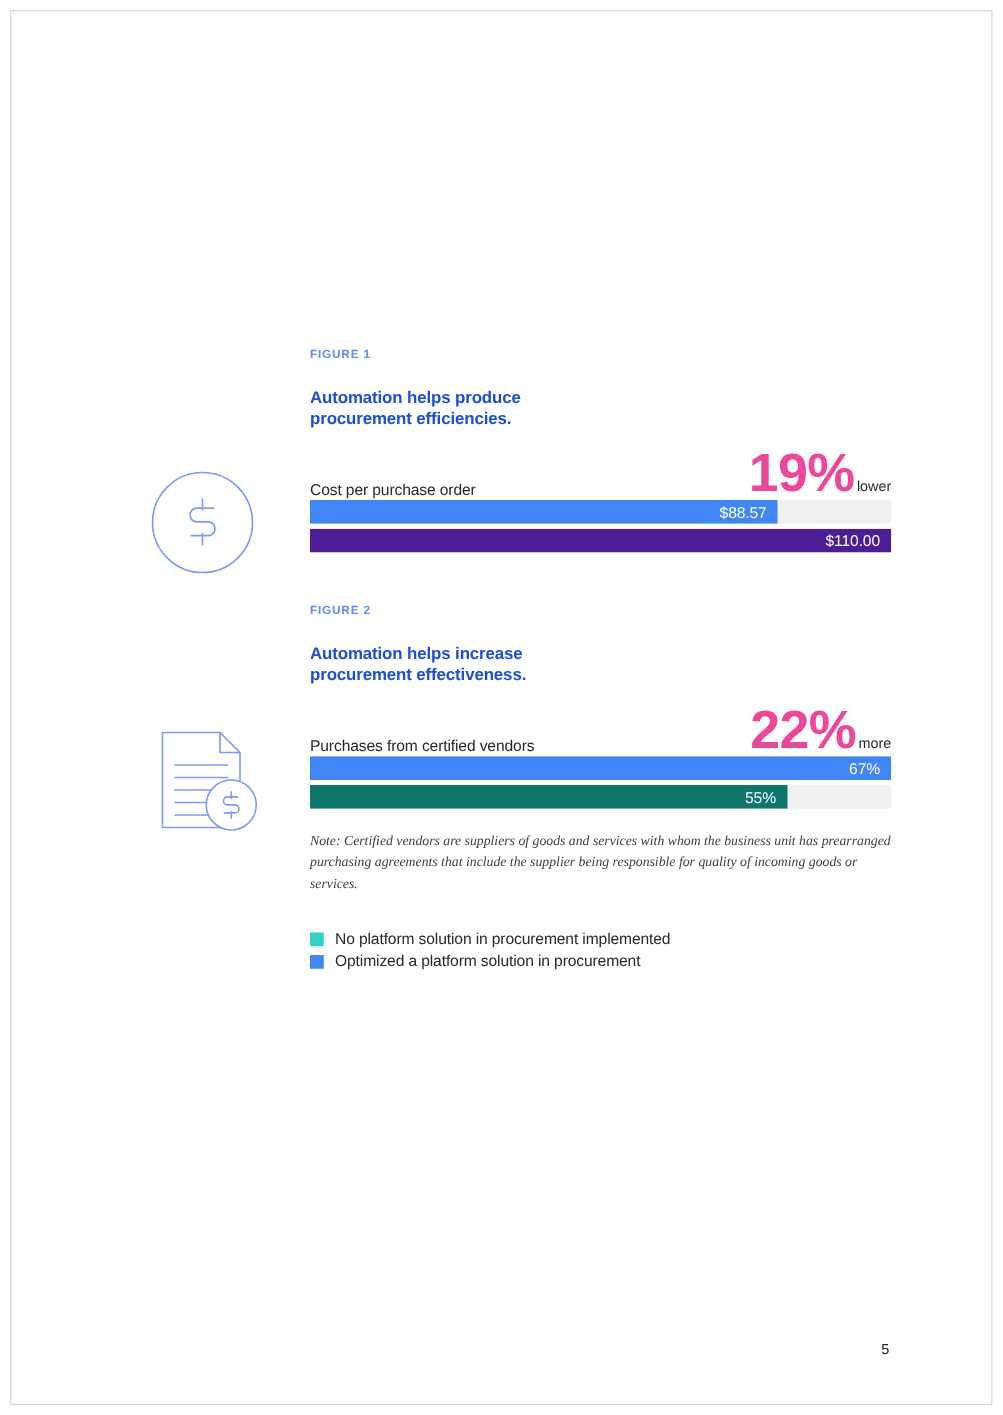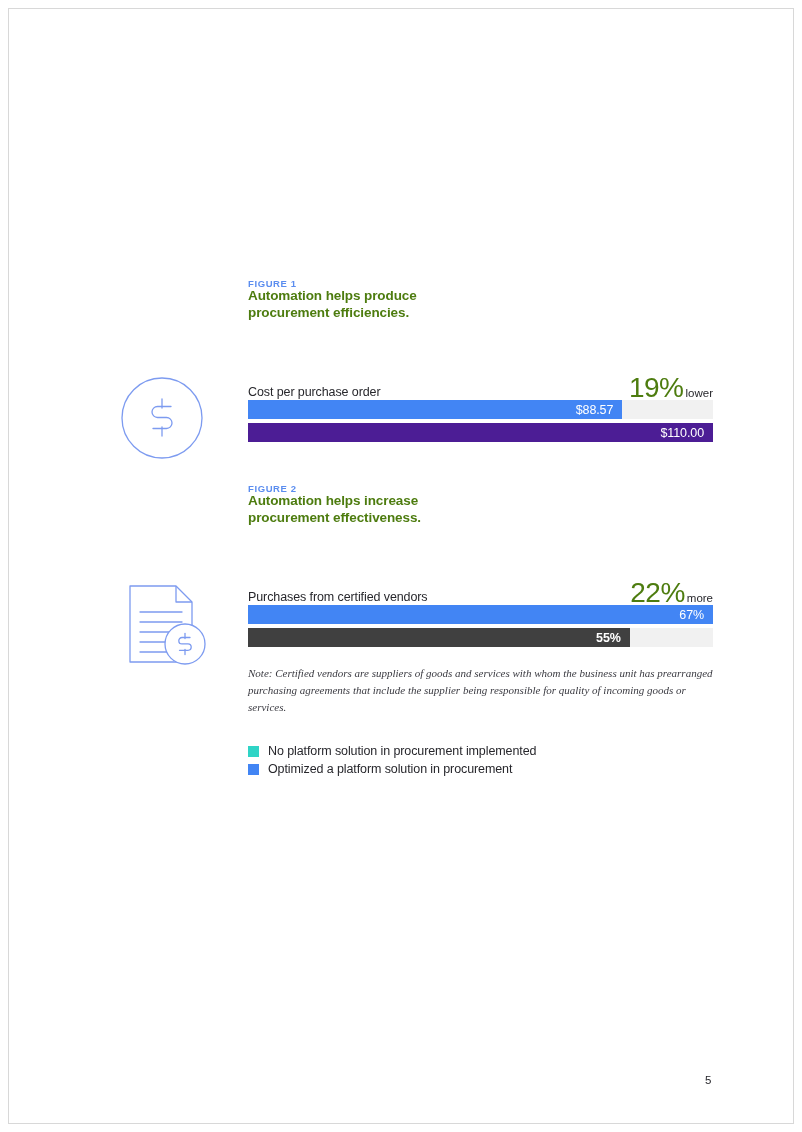--- a/index.html
+++ b/index.html
@@ -44,26 +44,26 @@
     left: 248px;
     top: 0;
     font-size: 9.5px;
     font-weight: bold;
     letter-spacing: 0.6px;
     color: #5b8def;
   }
   .fig-heading {
     position: absolute;
     left: 248px;
-    top: 10px;
+    top: 32px;
     width: 230px;
     font-size: 13.5px;
     font-weight: bold;
     line-height: 16.5px;
-    color: #4d7c0f;
+    color: #1d4ed8;
     letter-spacing: -0.1px;
   }
 
   .metric-row {
     position: absolute;
     left: 248px;
     top: 90px;
     width: 465px;
     height: 34px;
   }
@@ -76,23 +76,23 @@
     letter-spacing: -0.1px;
   }
   .callout {
     position: absolute;
     right: 0;
     bottom: -2px;
     white-space: nowrap;
     text-align: right;
   }
   .callout-big {
-    font-size: 28px;
-    font-weight: 400;
-    color: #4d7c0f;
+    font-size: 43px;
+    font-weight: 700;
+    color: #ec4899;
     letter-spacing: -0.5px;
     font-family: "Liberation Sans", sans-serif;
   }
   .callout-small {
     font-size: 11.5px;
     color: #27272c;
     margin-left: 2px;
   }
 
   .bars {
@@ -233,21 +233,21 @@
       </div>
     </div>
 
     <div class="bars" id="fig2-bars">
       <div class="bar-track">
         <div class="bar-fill" id="f2b1" style="width: 100%; background: rgb(66, 133, 244);">
           <span class="bar-value">67%</span>
         </div>
       </div>
       <div class="bar-track">
-        <div class="bar-fill" id="f2b2" style="width: 82.1%; background: #404040; font-weight: bold;">
+        <div class="bar-fill" id="f2b2" style="width: 82.1%; background: #0f766e;">
           <span class="bar-value">55%</span>
         </div>
       </div>
     </div>
   </div>
 
   <div class="fig-icon" id="icon-fig2">
     <svg width="92" height="92" viewBox="0 0 92 92" fill="none">
       <path d="M12 8 H58 L74 24 V84 H12 Z" stroke="#7d9bf0" stroke-width="1.3" fill="none" stroke-linejoin="round"></path>
       <path d="M58 8 V24 H74" stroke="#7d9bf0" stroke-width="1.3" fill="none" stroke-linejoin="round"></path>

